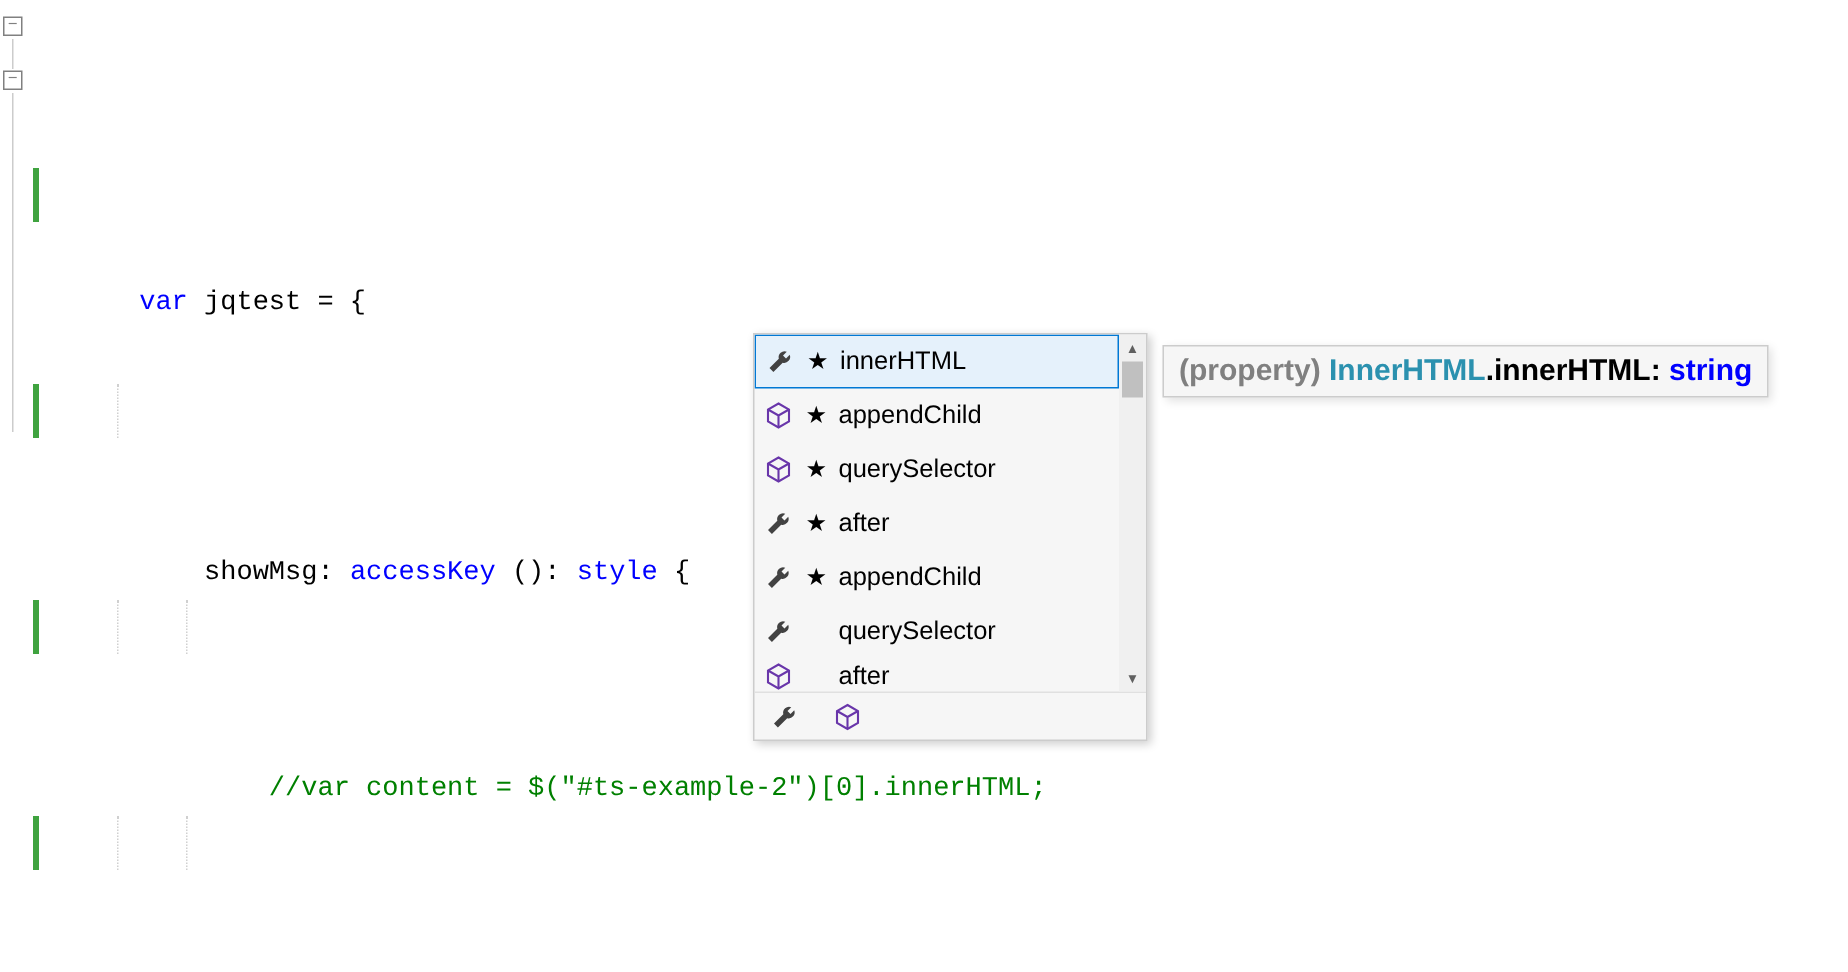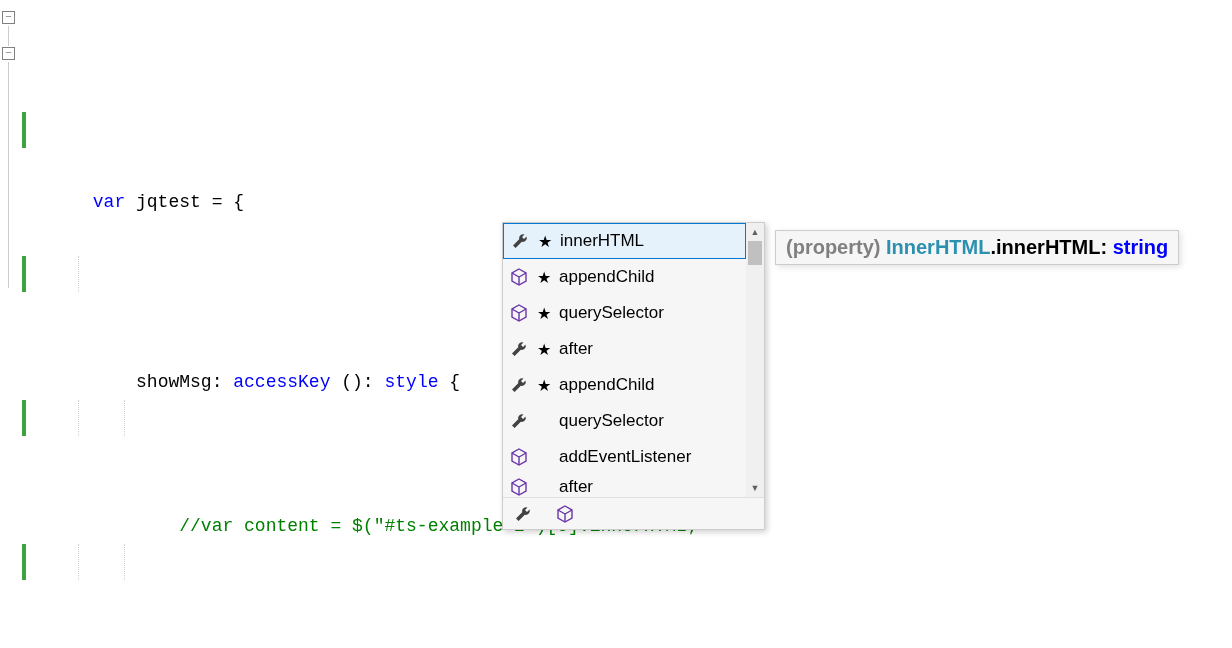--- a/index.html
+++ b/index.html
@@ -290,29 +290,20 @@
           <span class="ac-label">appendChild</span>
         </div>
         <div class="ac-item">
           <span class="ac-icon">
             <svg width="20" height="20" viewBox="0 0 20 20">
               <use href="#icon-wrench"></use>
             </svg>
           </span>
           <span class="ac-star"></span>
           <span class="ac-label">querySelector</span>
-        </div>
-        <div class="ac-item">
-          <span class="ac-icon">
-            <svg width="20" height="20" viewBox="0 0 20 20">
-              <use href="#icon-cube"></use>
-            </svg>
-          </span>
-          <span class="ac-star"></span>
-          <span class="ac-label">addEventListener</span>
         </div>
         <div class="ac-item ac-item-last">
           <span class="ac-icon">
             <svg width="20" height="20" viewBox="0 0 20 20">
               <use href="#icon-cube"></use>
             </svg>
           </span>
           <span class="ac-star"></span>
           <span class="ac-label">after</span>
         </div>

